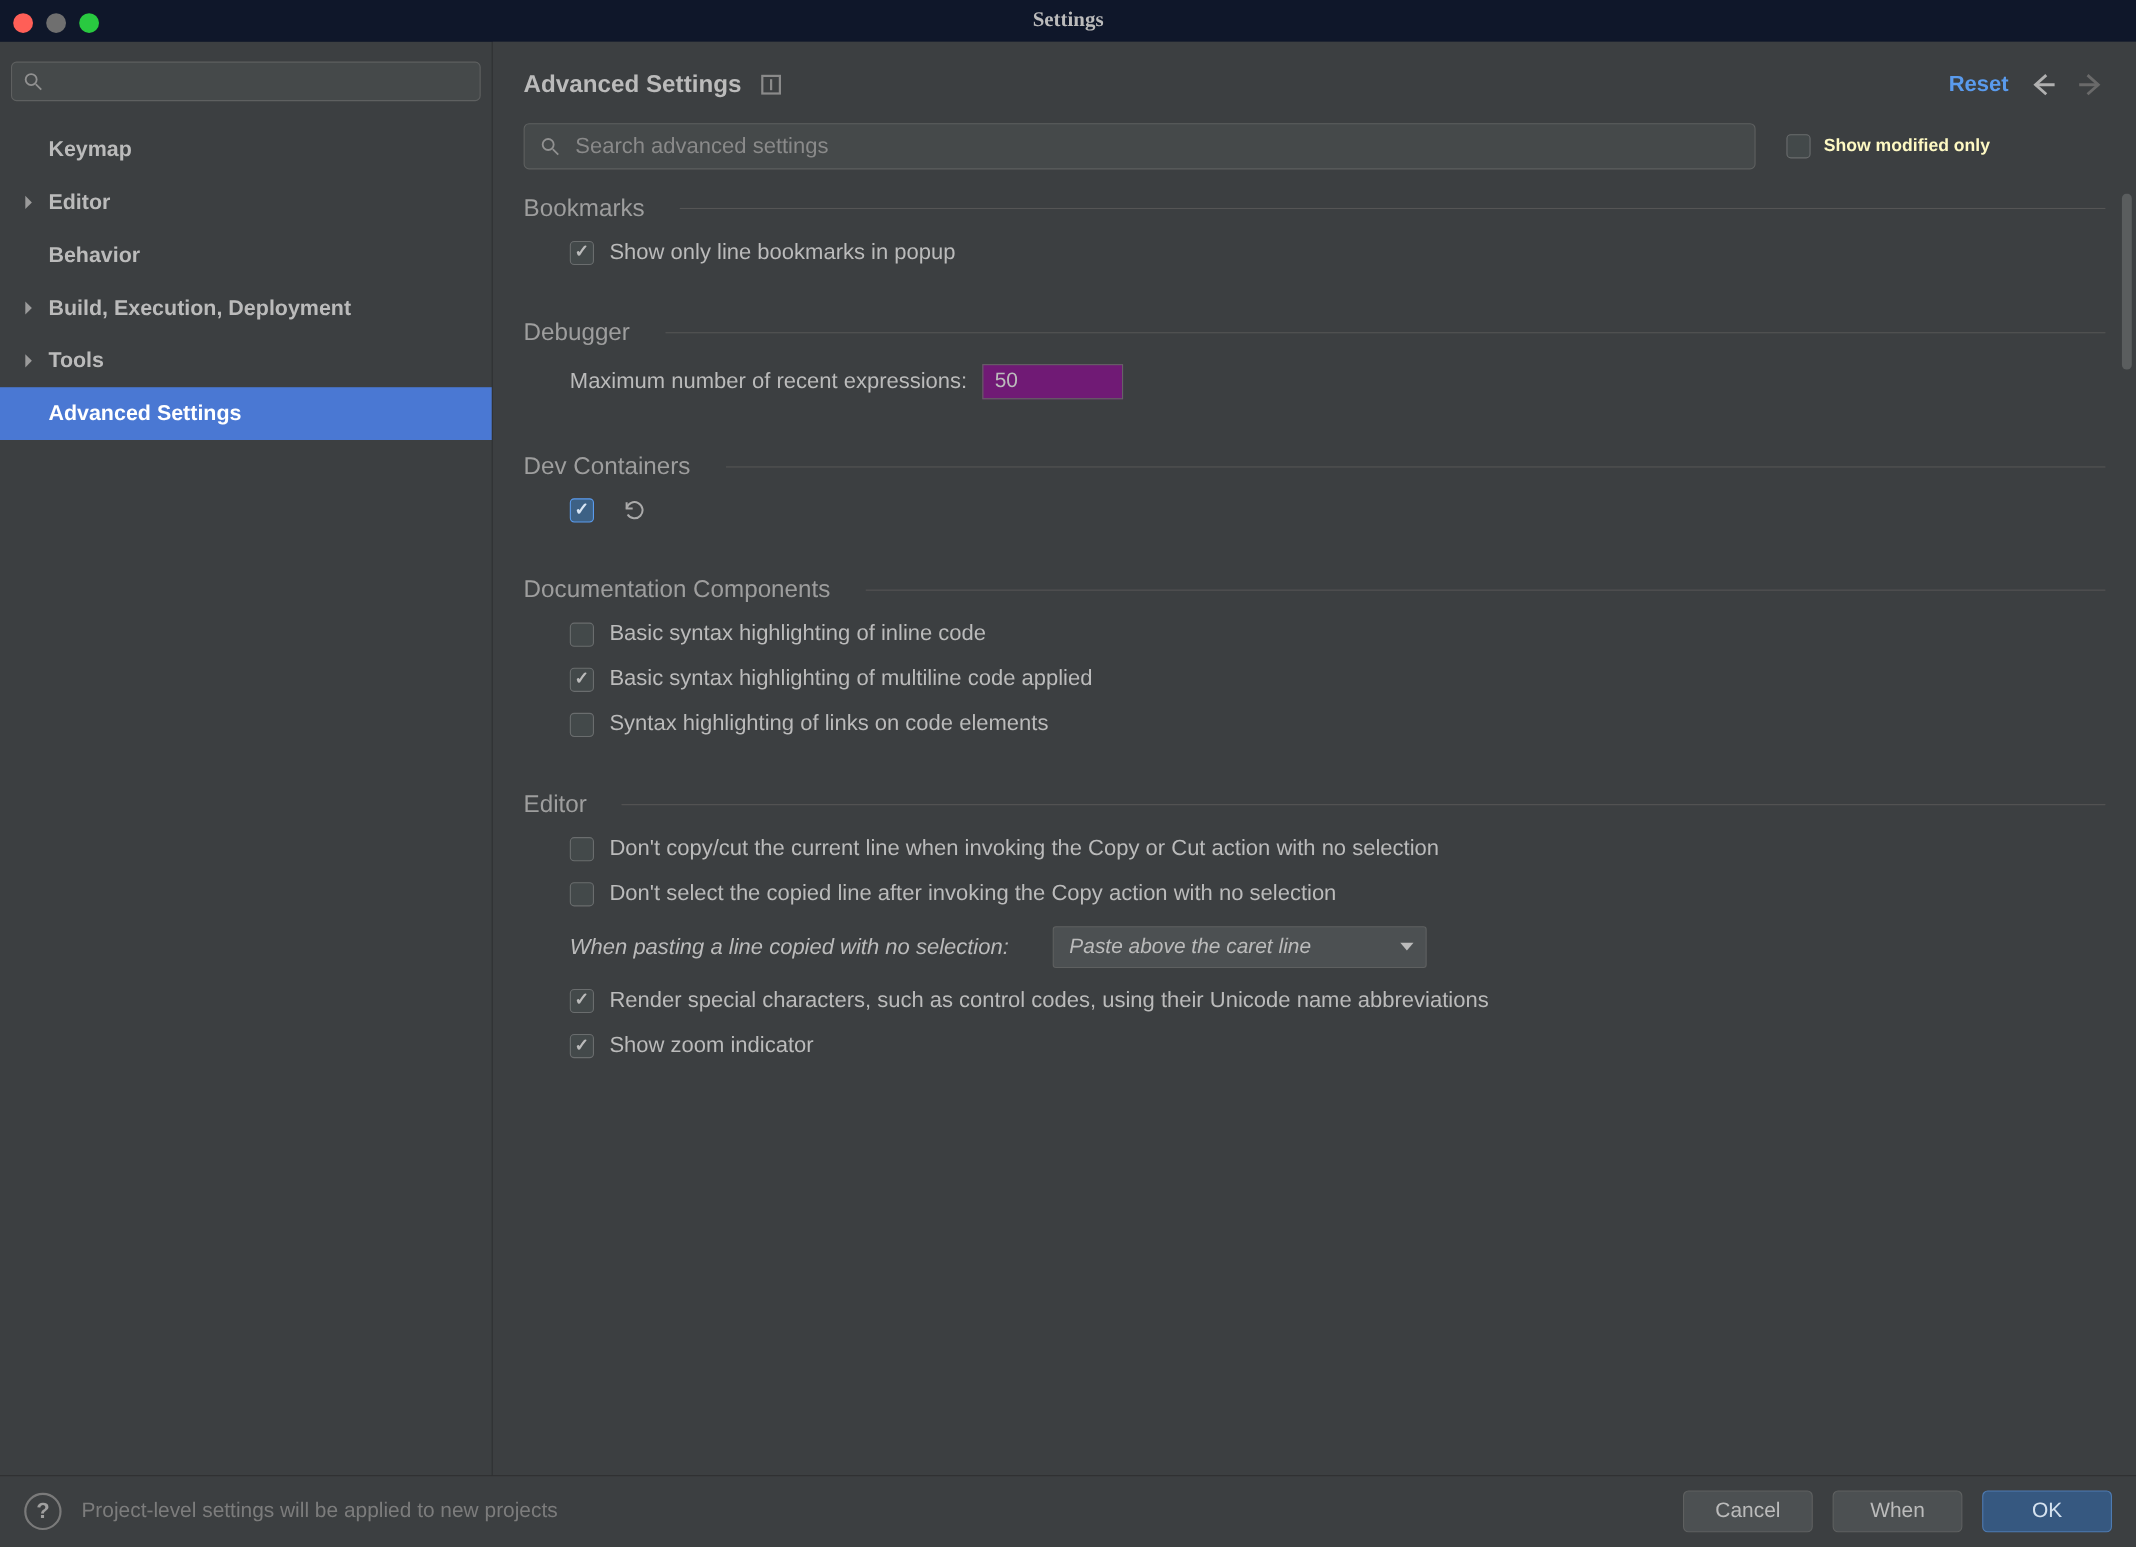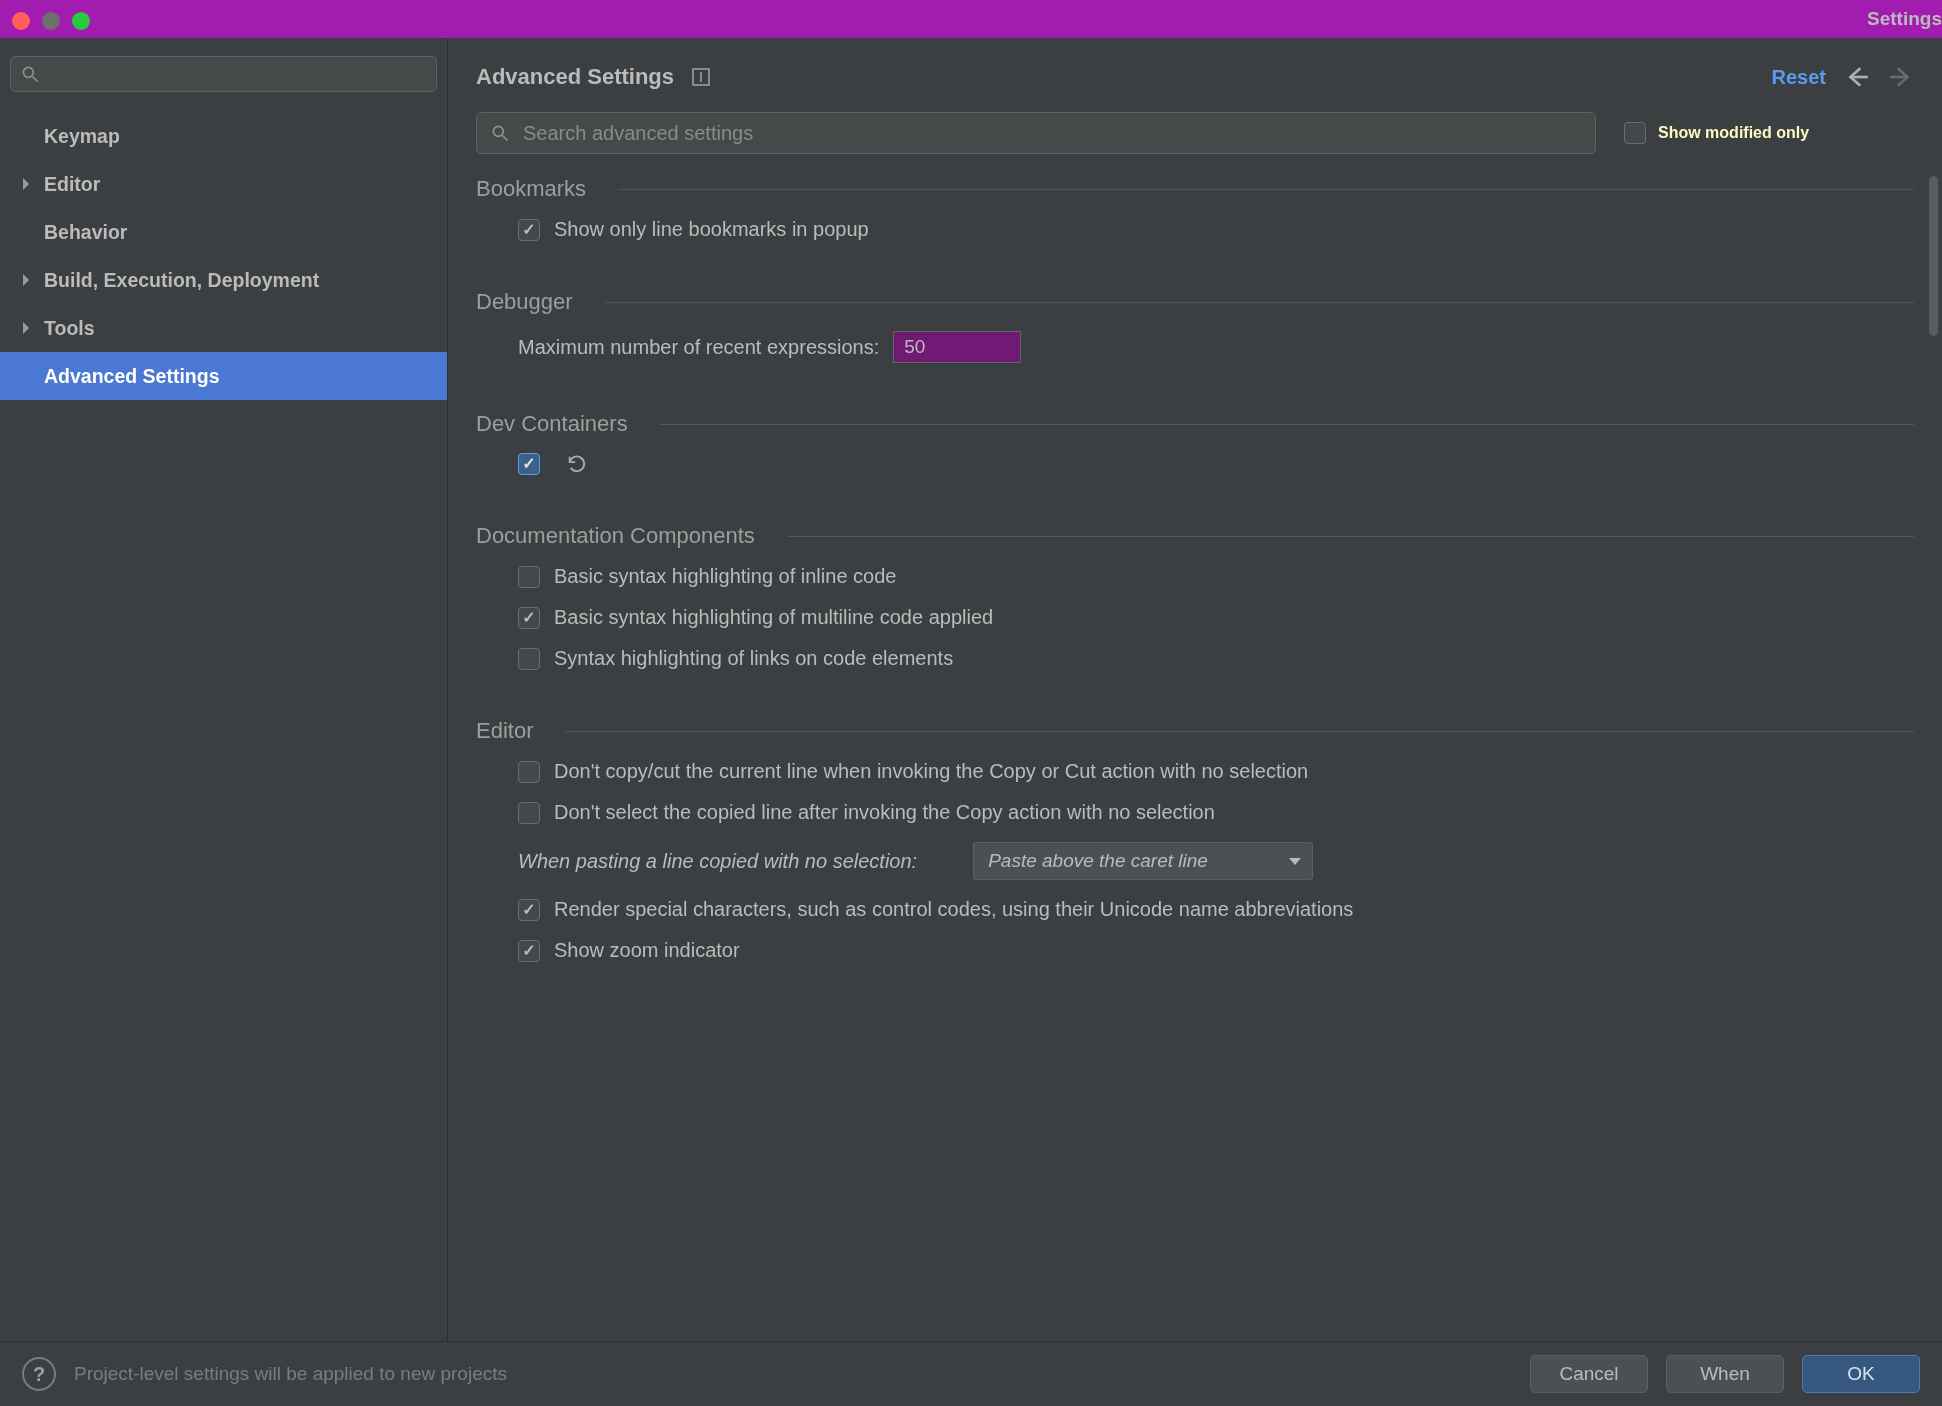--- a/index.html
+++ b/index.html
@@ -7,25 +7,26 @@
     font-family: -apple-system, BlinkMacSystemFont, "Segoe UI", "Helvetica Neue", Arial, sans-serif;
     background: #3c3f41;
     color: #bbbbbb;
     width: 1942px;
     height: 1406px;
     overflow: hidden;
     font-size: 19.5px;
   }
   .titlebar {
     height: 38px;
-    background: #a21caf;
+    background: #0f172a;
     position: relative;
     display: flex;
     align-items: center;
-    justify-content: flex-end;
+    justify-content: center;
+    font-family: Liberation Serif, serif;
   }
   .traffic-lights {
     position: absolute;
     left: 12px;
     top: 12px;
     display: flex;
     gap: 12px;
   }
   .traffic-light {
     width: 18px;
@@ -149,21 +150,21 @@
   .section-header .line { flex:1; height:1px; background:#555;}
   .section-body { padding-left: 42px; display:flex; flex-direction:column; gap: 18px;}
   .opt-row { display:flex; align-items:center; gap: 14px; color:#bbbbbb; font-size:20px;}
   .text-input {
     height:32px; width:128px; background:#701a75; border:1px solid #646464; color:#bbb; padding:0 10px;
     font-size:19px; outline:none;
   }
   .select-box {
     height:38px; background:#4c5052; border:1px solid #5e6060; border-radius:3px;
     color:#bbbbbb; padding: 0 40px 0 14px; font-size:19px; min-width:340px;
-    position:relative; display:inline-flex; align-items:center;margin-left:16px;
+    position:relative; display:inline-flex; align-items:center;
   }
   .select-box .dd-icon { position:absolute; right:10px; top:50%; transform:translateY(-50%);}
   .revert-icon { width:22px; height:22px; margin-left:12px;}
   .revert-icon svg { stroke:#aaa; fill:none; stroke-width:2;}
   .scrollbar {
     position:absolute; right:4px; top:0; width:9px; height:160px; background:#5a5d5e; border-radius:5px;
   }
   .footer {
     height:65px; border-top:1px solid #2e2f30; background:#3c3f41;
     display:flex; align-items:center; padding: 0 22px; gap:18px;

